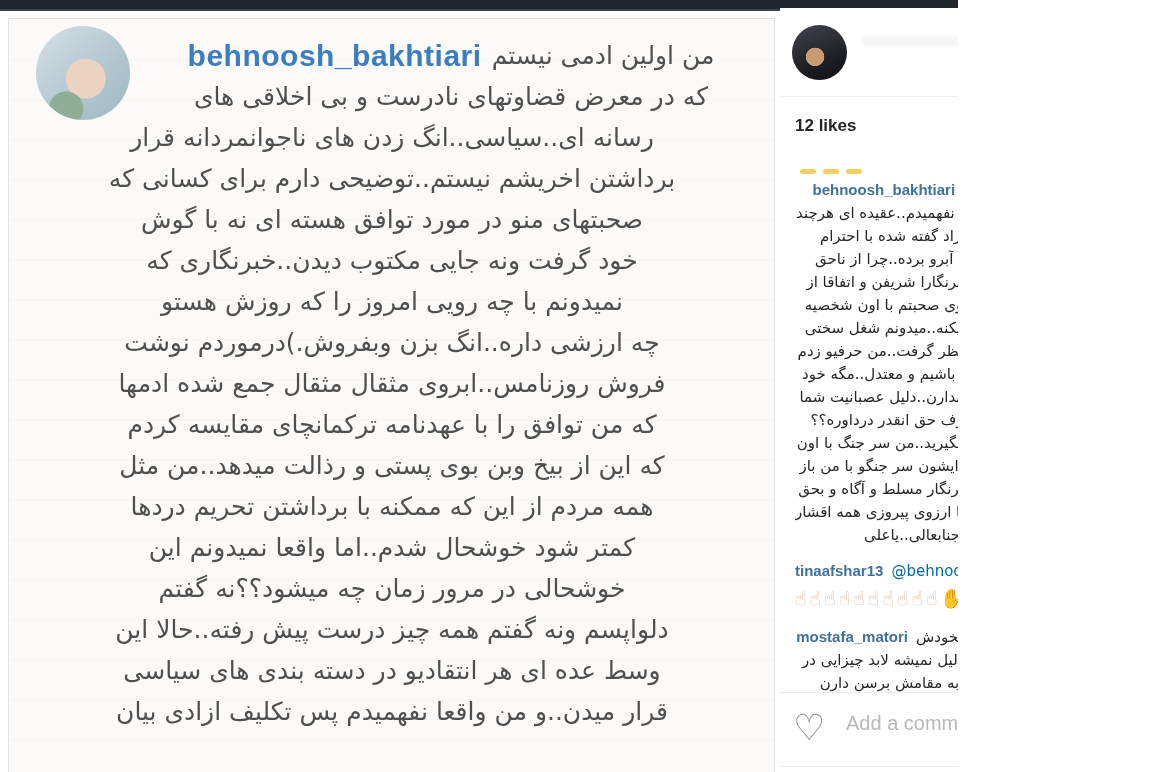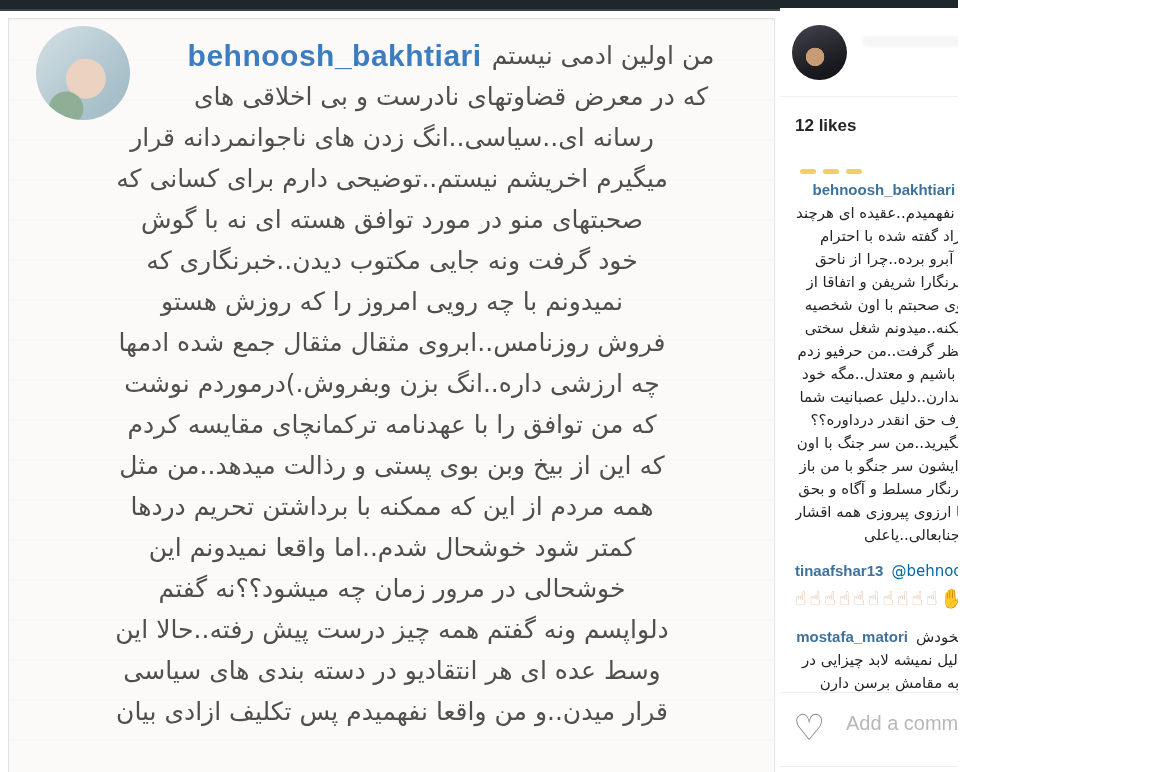--- a/index.html
+++ b/index.html
@@ -82,26 +82,26 @@
   <div class="topbar"></div>
 
   <div class="post-image">
     <div class="img-avatar"></div>
     <div class="img-text">
       <div class="img-line indent">
         <span class="img-username">behnoosh_bakhtiari</span><span class="img-line-rtl" dir="rtl">من اولین ادمی نیستم</span>
       </div>
       <div class="img-line indent" dir="rtl">که در معرض قضاوتهای نادرست و بی اخلاقی های</div>
       <div class="img-line" dir="rtl">رسانه ای..سیاسی..انگ زدن های ناجوانمردانه قرار</div>
-      <div class="img-line" dir="rtl">میگیرم اخریشم نیستم..توضیحی دارم برای کسانی که</div>
+      <div class="img-line" dir="rtl">برداشتن اخریشم نیستم..توضیحی دارم برای کسانی که</div>
       <div class="img-line" dir="rtl">صحبتهای منو در مورد توافق هسته ای نه با گوش</div>
       <div class="img-line" dir="rtl">خود گرفت ونه جایی مکتوب دیدن..خبرنگاری که</div>
       <div class="img-line" dir="rtl">نمیدونم با چه رویی امروز را که روزش هستو</div>
+      <div class="img-line" dir="rtl">چه ارزشی داره..انگ بزن وبفروش.)درموردم نوشت</div>
       <div class="img-line" dir="rtl">فروش روزنامس..ابروی مثقال مثقال جمع شده ادمها</div>
-      <div class="img-line" dir="rtl">چه ارزشی داره..انگ بزن وبفروش.)درموردم نوشت</div>
       <div class="img-line" dir="rtl">که من توافق را با عهدنامه ترکمانچای مقایسه کردم</div>
       <div class="img-line" dir="rtl">که این از بیخ وبن بوی پستی و رذالت میدهد..من مثل</div>
       <div class="img-line" dir="rtl">همه مردم از این که ممکنه با برداشتن تحریم دردها</div>
       <div class="img-line" dir="rtl">کمتر شود خوشحال شدم..اما واقعا نمیدونم این</div>
       <div class="img-line" dir="rtl">خوشحالی در مرور زمان چه میشود؟؟نه گفتم</div>
       <div class="img-line" dir="rtl">دلواپسم ونه گفتم همه چیز درست پیش رفته..حالا این</div>
       <div class="img-line" dir="rtl">وسط عده ای هر انتقادیو در دسته بندی های سیاسی</div>
       <div class="img-line" dir="rtl">قرار میدن..و من واقعا نفهمیدم پس تکلیف ازادی بیان</div>
     </div>
   </div>

